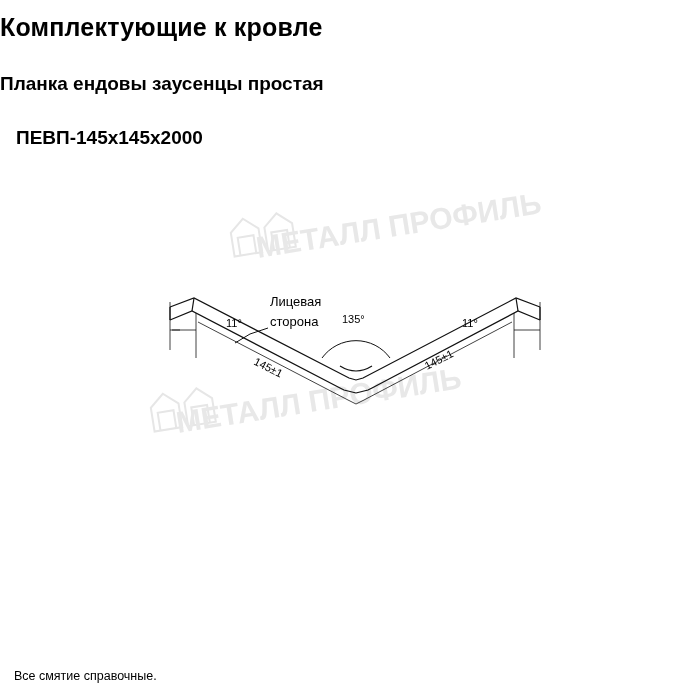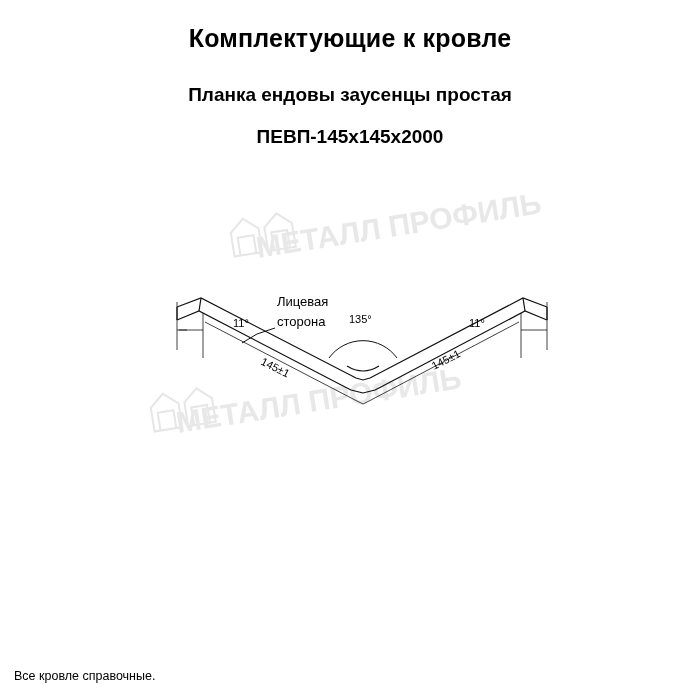--- a/index.html
+++ b/index.html
@@ -14,47 +14,47 @@
     color: #000000;
     position: relative;
     overflow: hidden;
   }
   .page {
     position: relative;
     width: 700px;
     height: 700px;
   }
   .title-block {
-    text-align: center;
-    padding-top: 23px;
+    text-align: left;
+    padding-top: 12px;
   }
   .main-title {
     font-size: 25px;
     font-weight: bold;
     letter-spacing: 0.2px;
     margin: 0;
     line-height: 1.2;
   }
   .sub-title {
     font-size: 19px;
     font-weight: bold;
     margin: 0;
     padding-top: 30px;
     line-height: 1.25;
   }
   .code-title {
     font-size: 19px;
     font-weight: bold;
-    margin: 4px;
+    margin: 16px;
     padding-top: 14px;
     line-height: 1.25;
   }
   .drawing-area {
     position: absolute;
-    left: 11px;
+    left: 4px;
     top: 180px;
     width: 568px;
     height: 320px;
   }
   .drawing-area svg {
     display: block;
   }
   .watermark-layer {
     position: absolute;
     left: 0;
@@ -162,16 +162,16 @@
 
       <text class="dim-text" x="222" y="147" fill="#000" stroke="none">11°</text>
       <text class="dim-text" x="458" y="147" fill="#000" stroke="none">11°</text>
 
       <text class="dim-text" x="249" y="184" transform="rotate(27 249 184)" fill="#000" stroke="none">145±1</text>
       <text class="dim-text" x="423" y="190" transform="rotate(-27 423 190)" fill="#000" stroke="none">145±1</text>
     </svg>
   </div>
 
   <div class="footer">
-    <div>Все кровле справочные.</div>
+    <div>Все смятие справочные.</div>
   </div>
 
 </div>
 
 </body></html>

